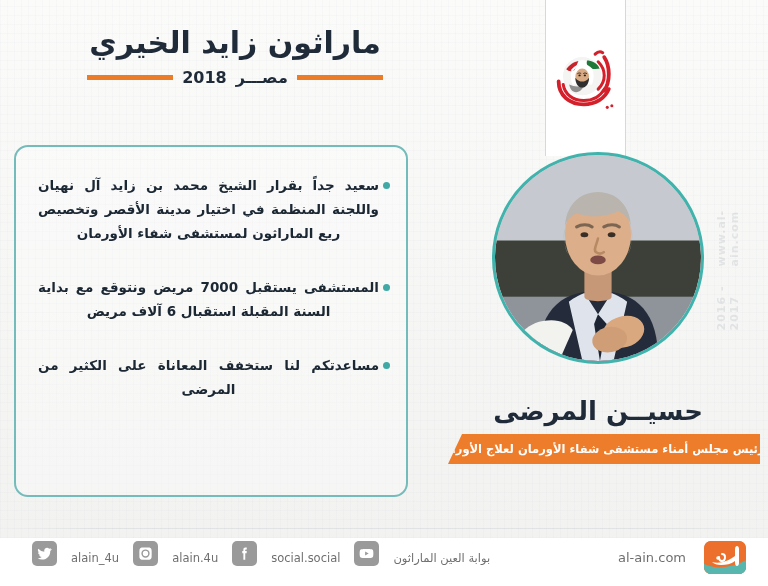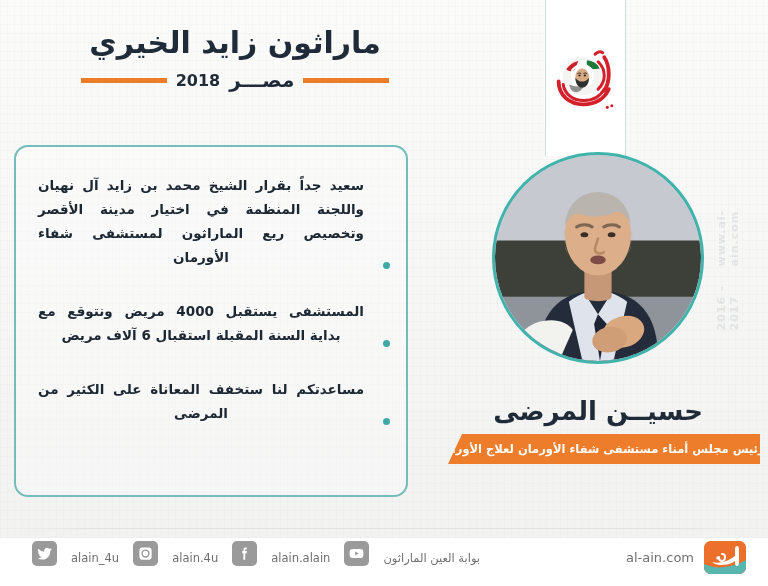--- a/index.html
+++ b/index.html
@@ -39,21 +39,21 @@
     direction:rtl;
   }
   .sub-line {
     display:flex; align-items:center; justify-content:center;
     gap:9px; margin-top:9px; direction:rtl;
   }
   .sub-bar { height:5px; background:#ec7c28; }
   .sub-bar.right { width:86px; }
   .sub-bar.left  { width:86px; }
   .sub-text {
-    font-size:20px; font-weight:bold; color:#1f2b38;
+    font-size:16px; font-weight:bold; color:#1f2b38;
     direction:rtl; white-space:nowrap; letter-spacing:1px;
   }
   .sub-year {
     font-size:16px; font-weight:bold; color:#1f2b38;
     direction:ltr; white-space:nowrap;text-align:right;
   }
 
   
   .zayed-logo {
     position:absolute; left:548px; top:42px; width:76px; height:76px;
@@ -64,21 +64,21 @@
   .points-card {
     position:absolute; left:14px; top:145px;
     width:394px; height:352px;
     border:2px solid #74bcbb;
     border-radius:14px;
     background:rgba(255,255,255,0.30);
     padding:26px 16px 20px 22px;
     direction:rtl;
   }
   .point {
-    display:flex; align-items:flex-end; gap:19px;
+    display:flex; align-items:flex-start; gap:4px;
     margin-bottom:30px;
   }
   .point:last-child { margin-bottom:12px; }
   .dot {
     flex:0 0 auto;
     width:7px; height:7px; border-radius:50%;
     background:#3fa9a6; margin-top:9px;
   }
   .point-text {
     flex:1 1 auto;
@@ -162,21 +162,21 @@
   }
   .social-icon svg { width:15px; height:15px; fill:#ffffff; display:block; }
   .social-label {
     font-size:11.5px; color:#6f6f6f; font-weight:normal;
     padding-bottom:1px; direction:ltr;
   }
   .social-label.rtl { direction:rtl; }
 
   .brand {
     position:absolute; right:22px; top:12px;
-    display:flex; align-items:center; gap:10px; direction:ltr;
+    display:flex; align-items:center; gap:18px; direction:ltr;
   }
   .brand-url {
     font-size:13px; color:#6f6f6f; direction:ltr;
   }
   .brand-mark {
     width:42px; height:33px; border-radius:7px;
     overflow:hidden; position:relative;
     background:#ec6f2b;
   }
   .brand-mark svg { width:100%; height:100%; display:block; }
@@ -241,21 +241,21 @@
 
   <div class="points-card">
 
     <div class="point">
       <span class="dot"></span>
       <span class="point-text">سعيد جداً بقرار الشيخ محمد بن زايد آل نهيان واللجنة المنظمة في اختيار مدينة الأقصر وتخصيص ريع الماراثون لمستشفى شفاء الأورمان</span>
     </div>
 
     <div class="point">
       <span class="dot"></span>
-      <span class="point-text">المستشفى يستقبل 4000 مريض ونتوقع مع بداية السنة المقبلة استقبال 6 آلاف مريض</span>
+      <span class="point-text">المستشفى يستقبل 7000 مريض ونتوقع مع بداية السنة المقبلة استقبال 6 آلاف مريض</span>
     </div>
 
 
     <div class="point">
       <span class="dot"></span>
       <span class="point-text">مساعدتكم لنا ستخفف المعاناة على الكثير من المرضى</span>
     </div>
 
   </div>
 
@@ -332,21 +332,21 @@
         </span>
         <span class="social-label">alain.4u</span>
       </div>
 
       <div class="social-item">
         <span class="social-icon">
           <svg viewBox="0 0 24 24">
               <path d="M15.6 8.1h-2.5V6.4c0-.8.5-1 .9-1h1.6V2.2L13.4 2.2c-2.6 0-3.2 2-3.2 3.2v2.7H8.4v3.3h1.8V22h3.0v-10.6h2.2z"></path>
             </svg>
         </span>
-        <span class="social-label">alain.alain</span>
+        <span class="social-label">social.social</span>
       </div>
 
       <div class="social-item">
         <span class="social-icon">
           <svg viewBox="0 0 24 24">
               <path d="M22.5 7.2a2.7 2.7 0 0 0-1.9-1.9C18.9 4.8 12 4.8 12 4.8s-6.9 0-8.6.5A2.7 2.7 0 0 0 1.5 7.2C1 8.9 1 12 1 12s0 3.1.5 4.8a2.7 2.7 0 0 0 1.9 1.9c1.7.5 8.6.5 8.6.5s6.9 0 8.6-.5a2.7 2.7 0 0 0 1.9-1.9c.5-1.7.5-4.8.5-4.8s0-3.1-.5-4.8zM9.8 15.3V8.7l5.7 3.3z"></path>
             </svg>
         </span>
         <span class="social-label rtl">بوابة العين الماراثون</span>
       </div>

